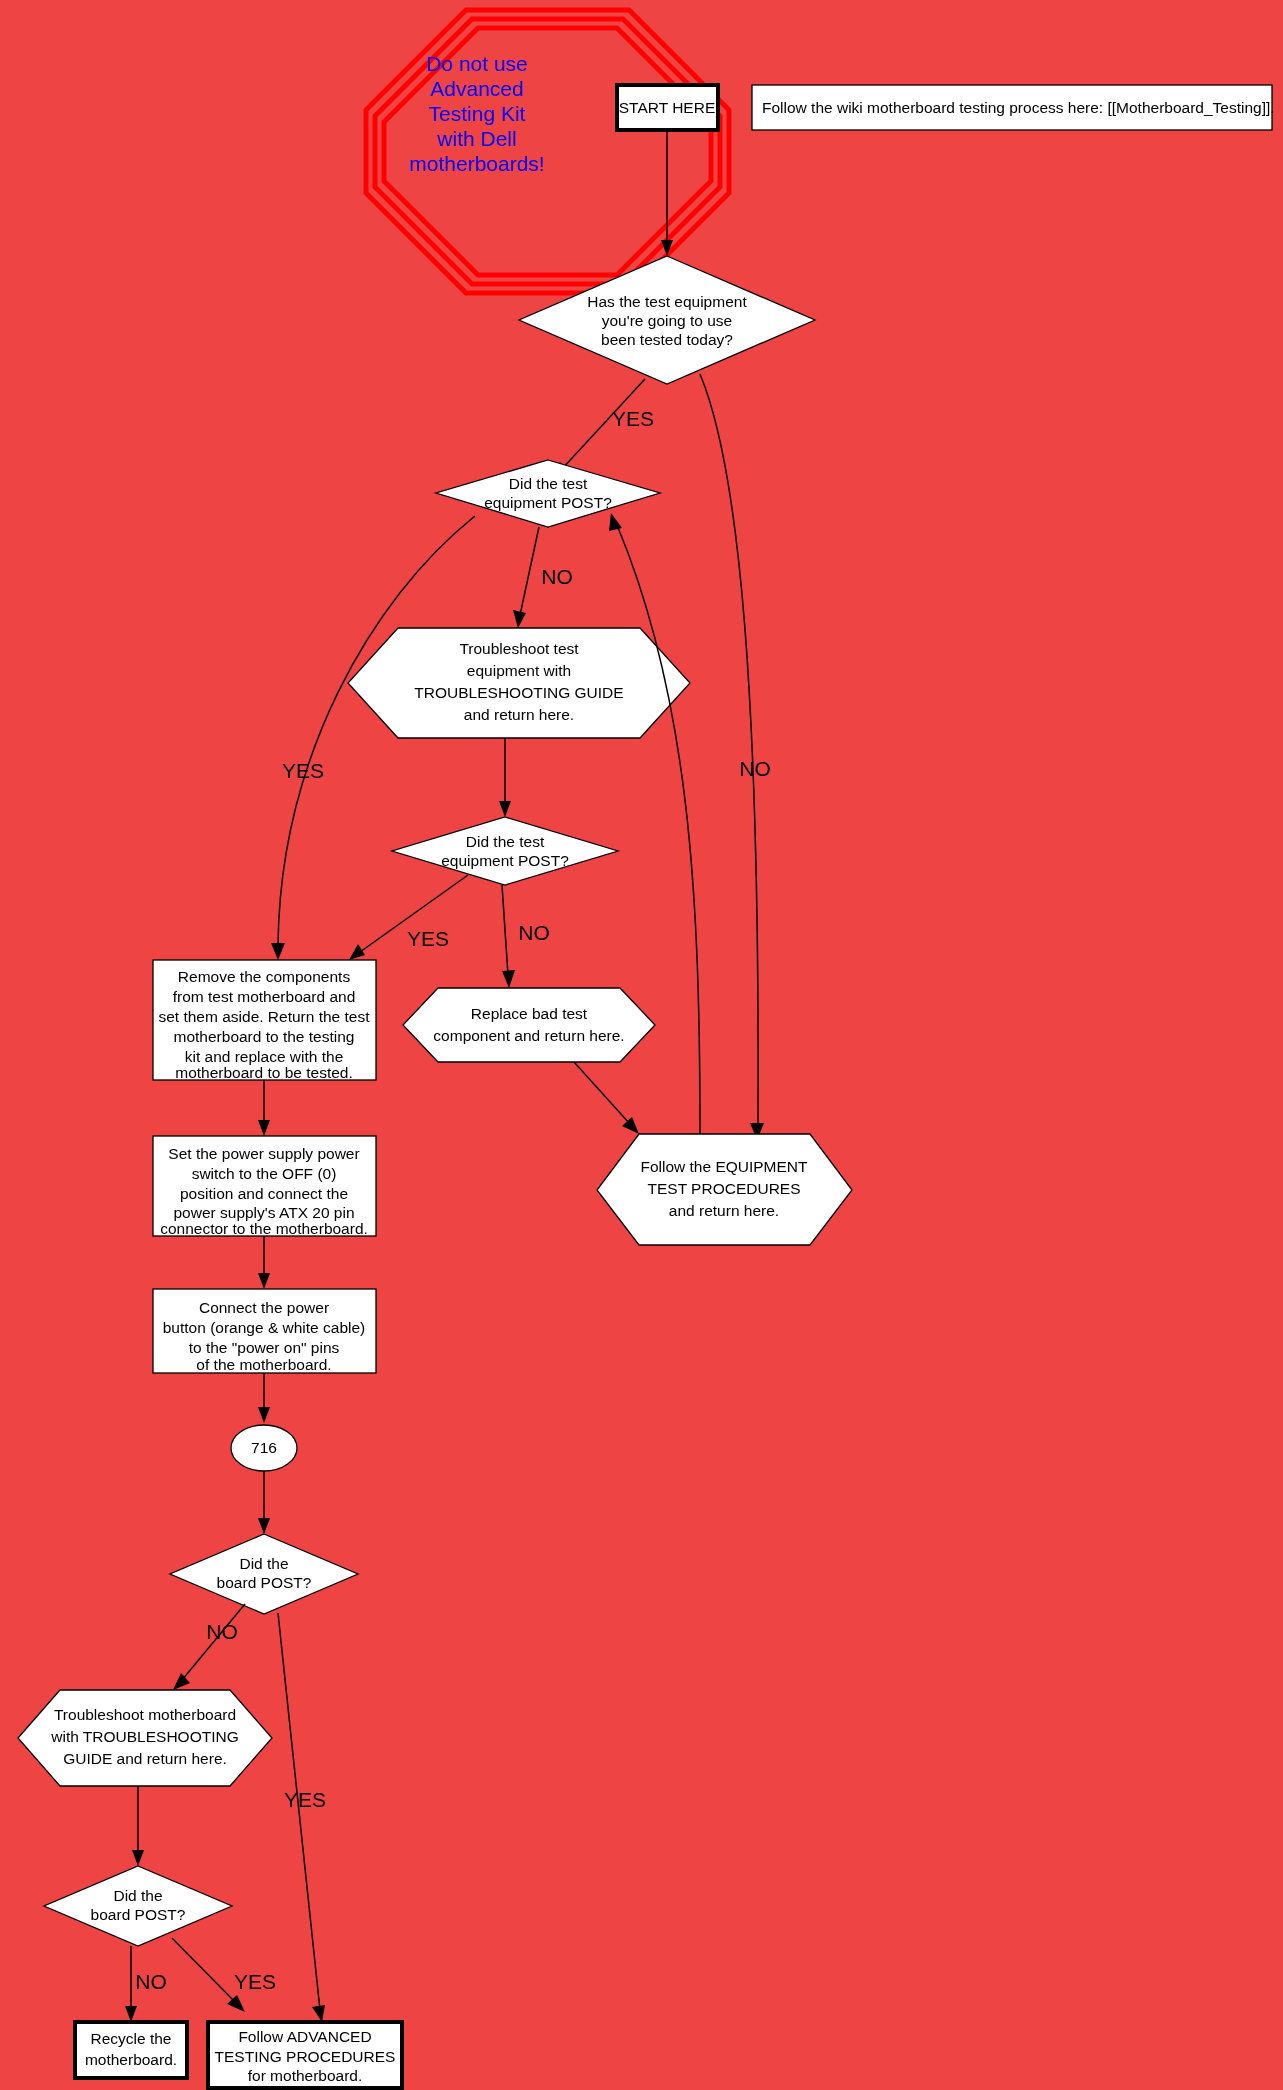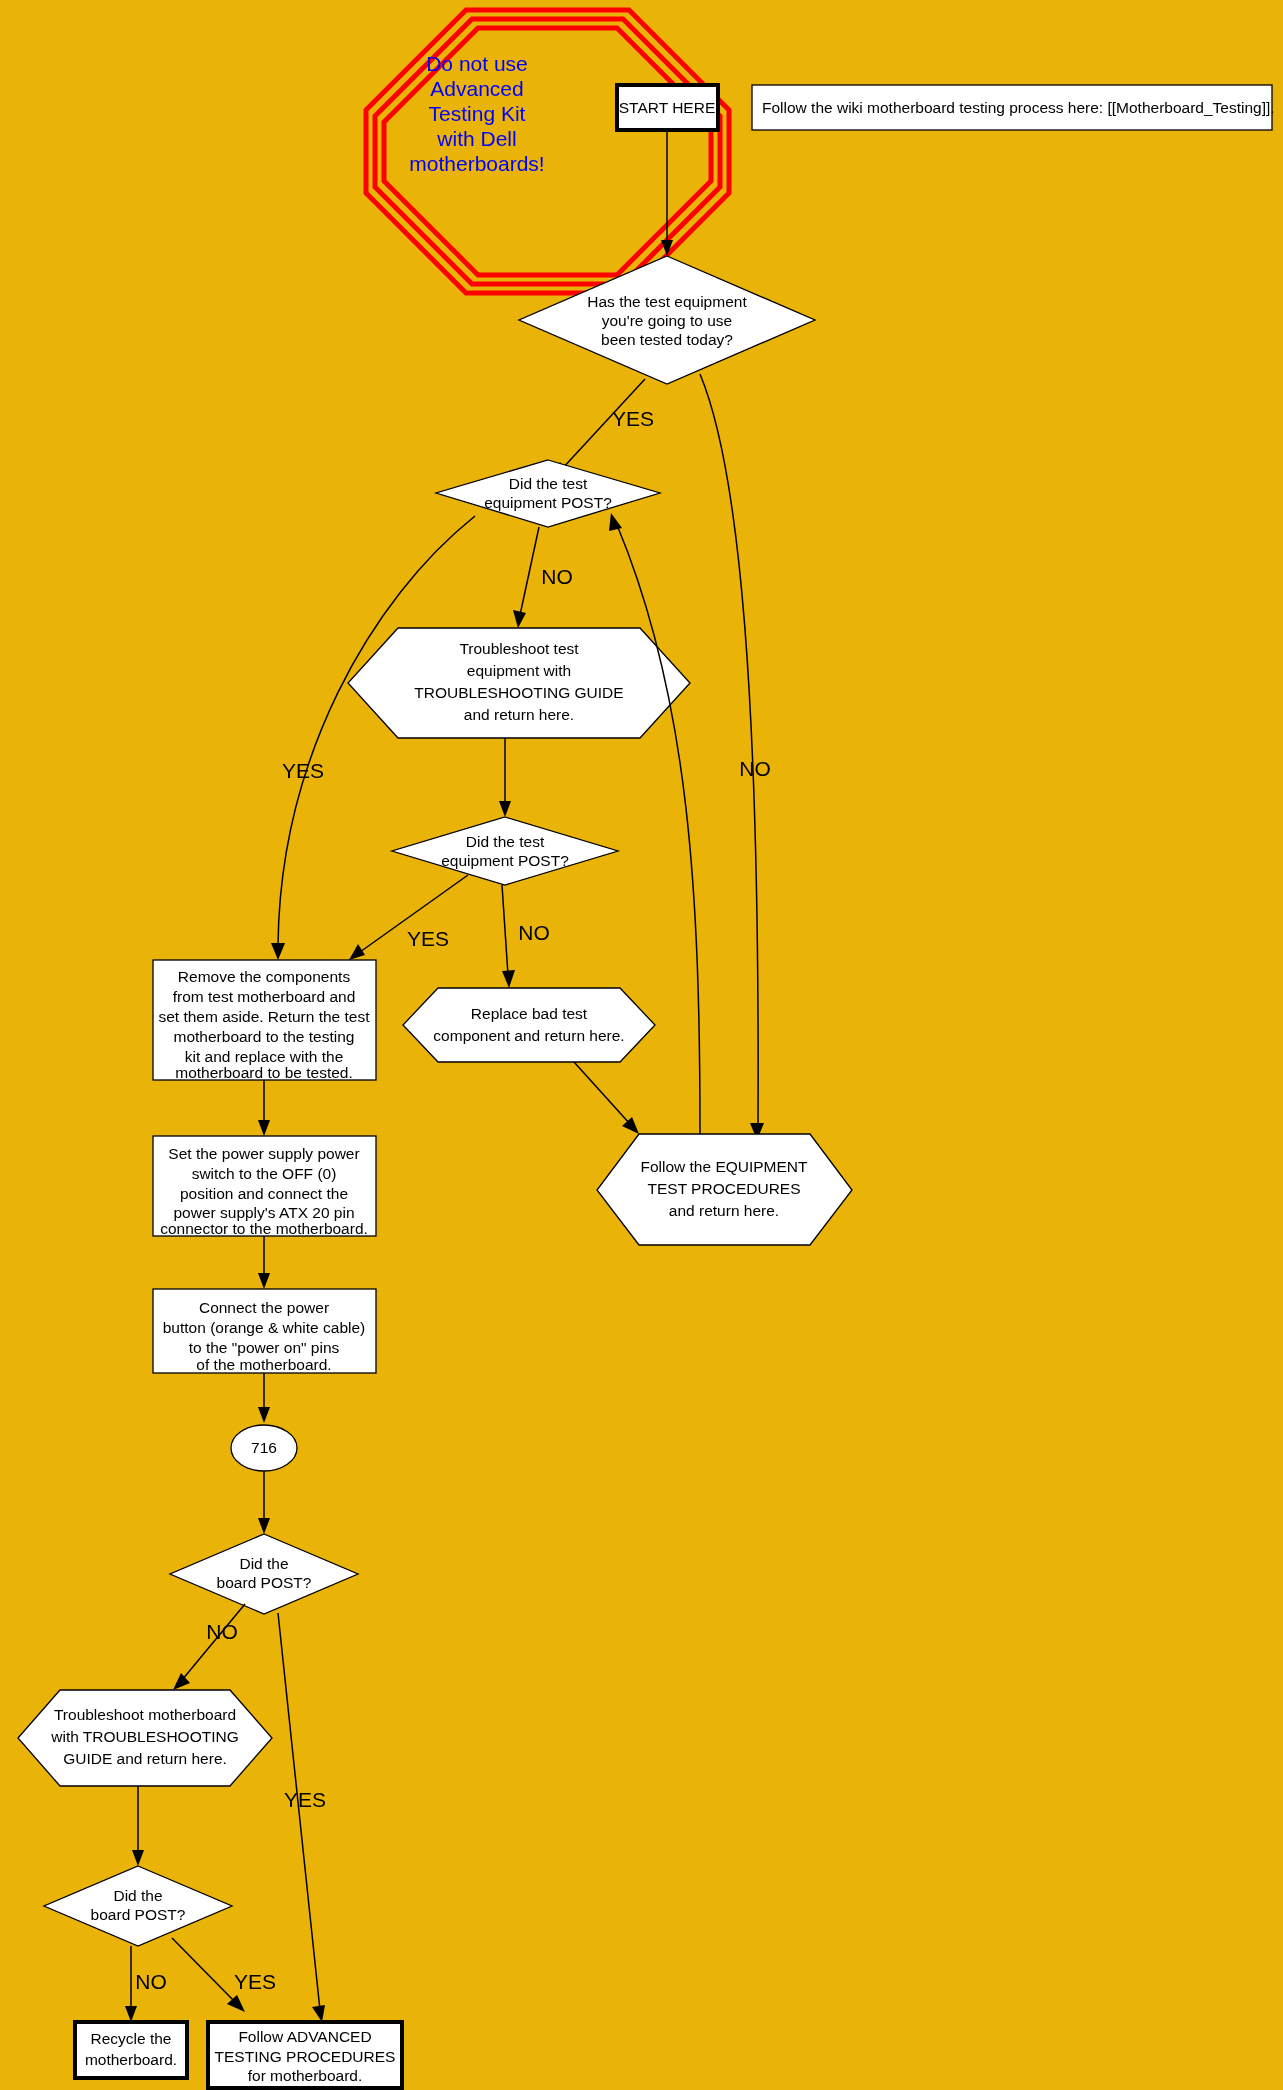--- a/index.html
+++ b/index.html
@@ -4,21 +4,21 @@
 <style>
   html, body {
     margin: 0;
     padding: 0;
     background: #ffffff;
   }
   #page {
     position: relative;
     width: 1283px;
     height: 2090px;
-    background: #eab308;
+    background: #ef4444;
     overflow: hidden;
     font-family: "Liberation Sans", sans-serif;
   }
   svg.canvas {
     position: absolute;
     left: 0;
     top: 0;
     width: 1283px;
     height: 2090px;
   }

